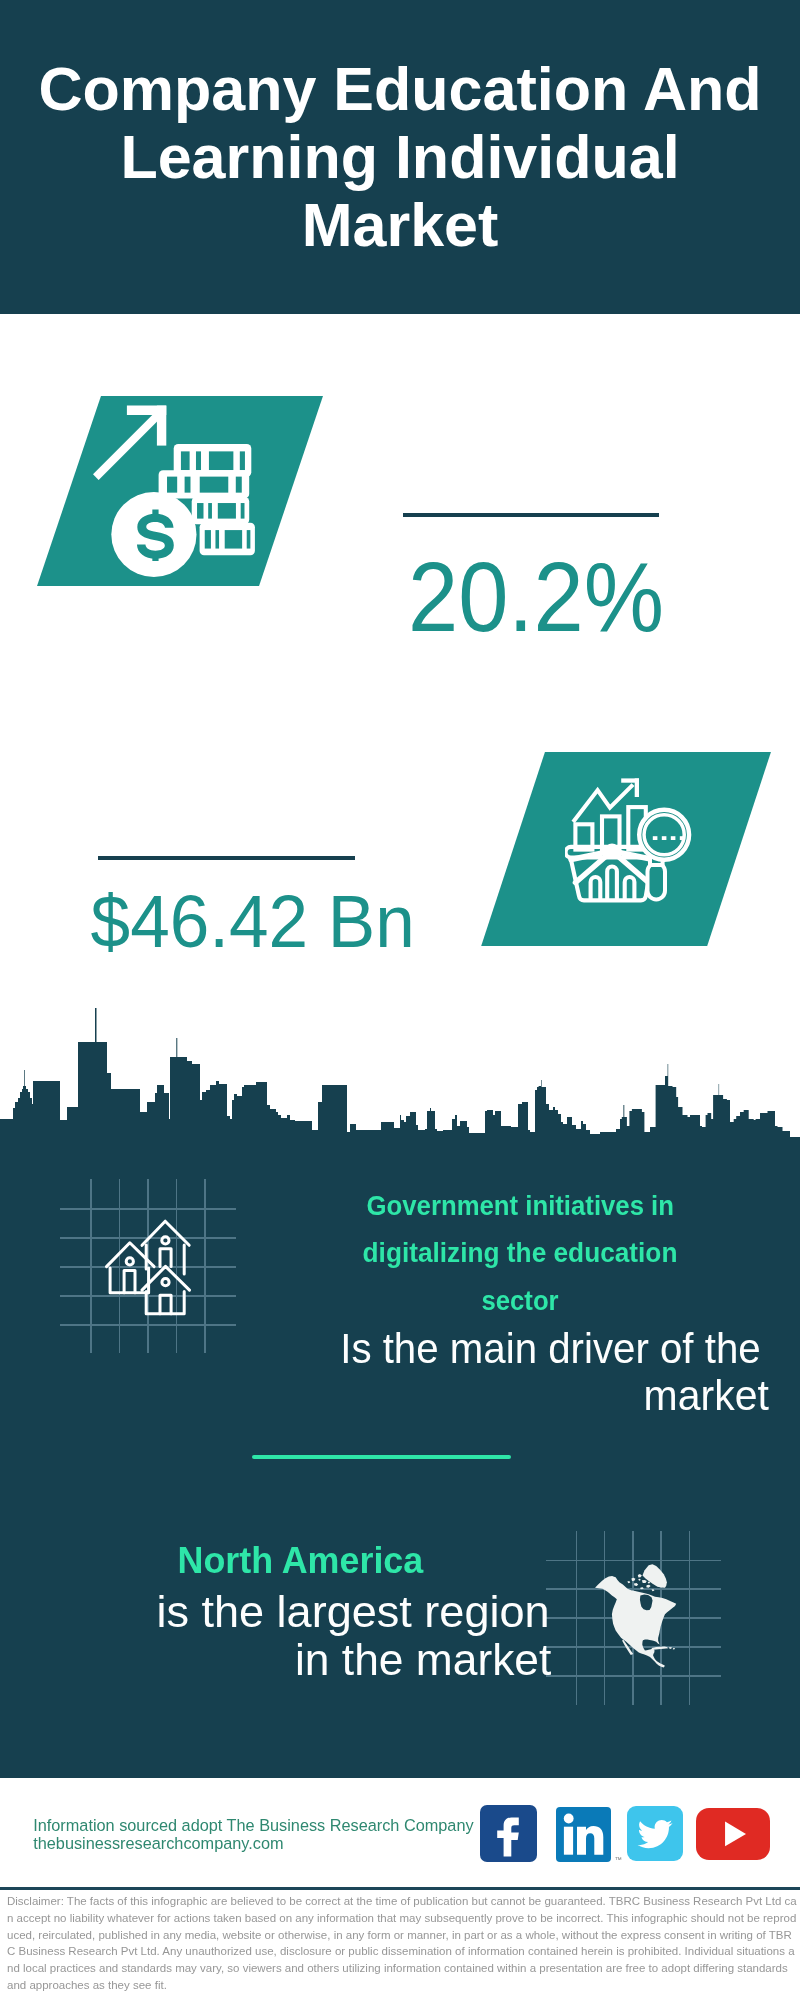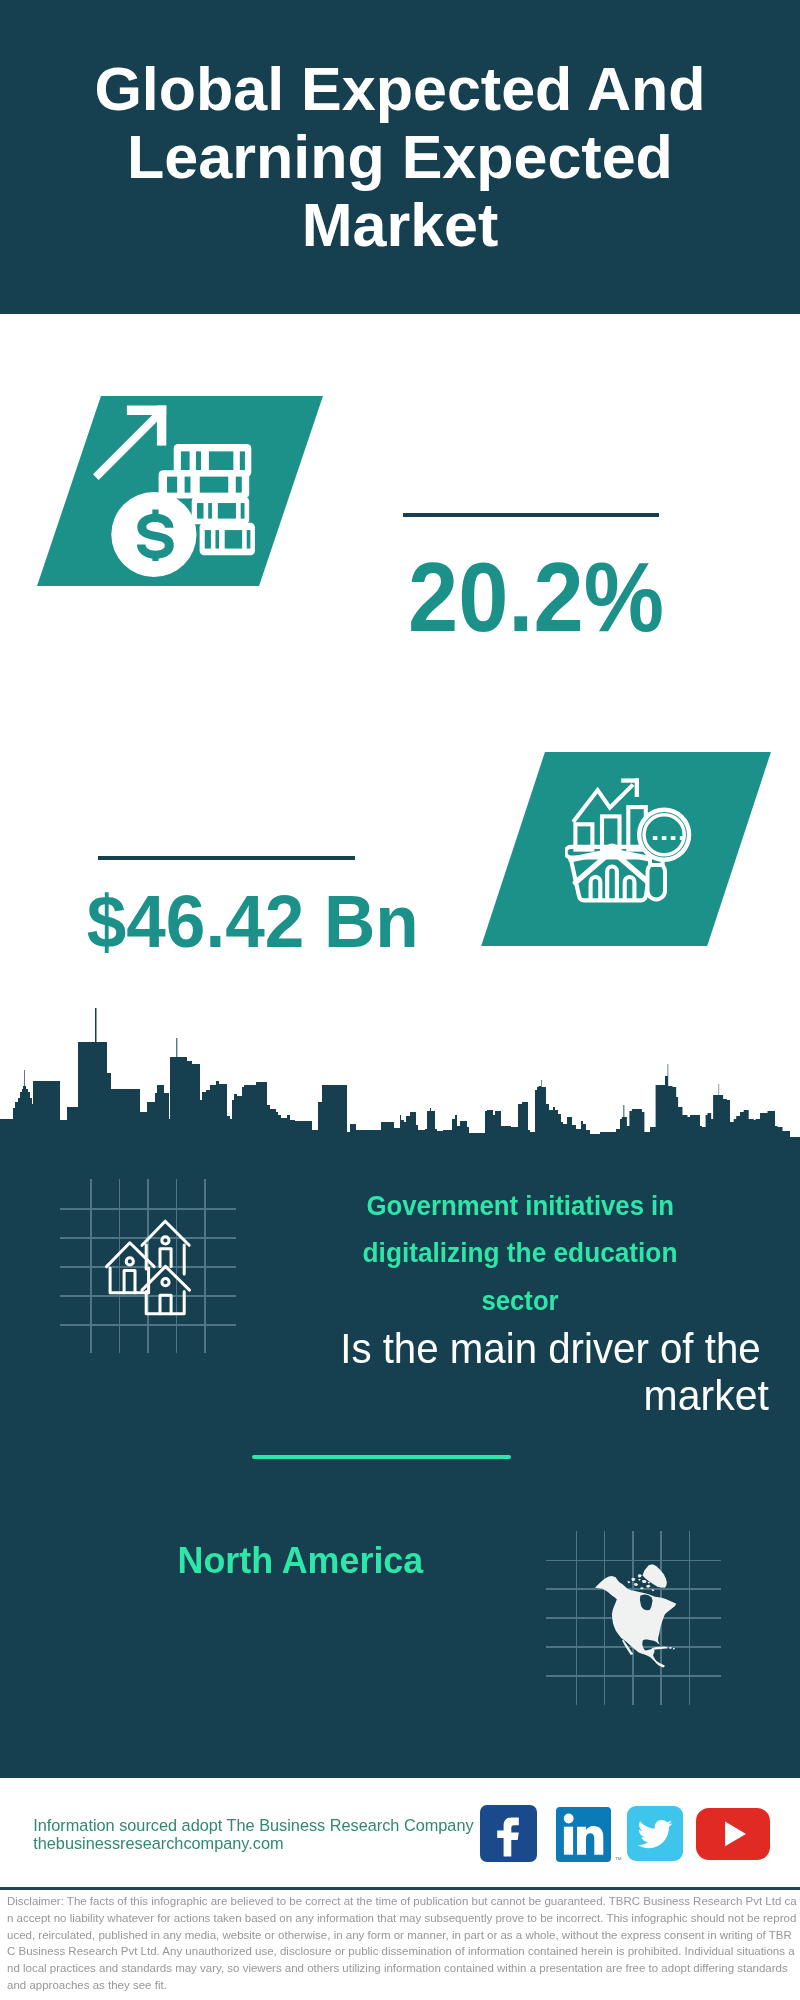--- a/index.html
+++ b/index.html
@@ -17,21 +17,21 @@
                font-size:61px; font-weight:bold; line-height:68px; color:var(--titletext); }
 
   .icon-wrap { position:absolute; }
   .soc { position:absolute; overflow:visible; }
   .soc svg { display:block; }
   .tm { position:absolute; right:-11px; bottom:-1px; font-size:7px; color:#777; }
   .para { position:absolute; background:var(--teal); transform-origin:center center; }
 
   .stat-head { position:absolute; font-weight:bold; color:var(--navy); line-height:57px; text-align:center; white-space:nowrap;}
   .rule { position:absolute; background:var(--navy); height:4px; }
-  .bignum { position:absolute; font-weight:bold; color:var(--teal); white-space:nowrap; text-align:center; }
+  .bignum { position:absolute; font-weight:normal; color:var(--teal); white-space:nowrap; text-align:center; }
 
   .darkwrap { position:absolute; left:0; top:1005px; width:800px; height:773px; }
   .darkfill { position:absolute; left:0; top:140px; width:800px; height:633px; background:var(--navy); }
 
   .gridbox { position:absolute; }
   .gridbox i { position:absolute; background:var(--grid); display:block; }
 
   .green-head { position:absolute; font-weight:bold; color:var(--green); text-align:center; white-space:nowrap; }
   .white-sub { position:absolute; color:var(--bodytext); text-align:right; white-space:nowrap; }
   .divider { position:absolute; background:var(--green); height:4px; border-radius:2px; }
@@ -44,22 +44,22 @@
           color:var(--disc); word-break:break-all; text-align:left; }
   .sx { display:inline-block; transform-origin:center center; }
 </style>
 </head>
 <body>
 
 <div id="page">
 
   <div class="hdr">
     <div class="hdr-title">
-      <span>Global Expected And</span><br>
-      <span>Learning Expected</span><br>
+      <span>Company Education And</span><br>
+      <span>Learning Individual</span><br>
       <span>Market</span>
     </div>
   </div>
 
   <div class="para" style="left:68.6px;top:395.8px;width:221.6px;height:190px;transform:skewX(-18.6deg)"></div>
   <div class="icon-wrap" style="left:90px;top:395px"><svg class="ic-money" width="180" height="195" viewBox="0 0 180 195">
         <g fill="#ffffff">
           <path d="M3.0,79.25 L8.6,85.0 L72.6,21.0 L67.0,15.25 Z"></path>
           <path d="M36.9,10.6 h39.4 v9.4 h-39.4 z"></path>
           <path d="M66.9,10.6 h9.4 v40.0 h-9.4 z"></path>
@@ -201,20 +201,24 @@
         <g fill="#eff2f1">
           <path fill-rule="evenodd" d="M2.8,28.7 L5.5,26.0 L9.2,22.5 L12.1,20.2 L15.7,18.2 L18.8,17.8 L20.6,18.4 L22.1,19.0 L23.8,21.4 L25.6,23.7 L28.8,25.8 L33.2,29.6 L36.6,31.0 L40.2,31.9 L44.2,32.8 L48.4,33.6 L53.0,34.8 L56.0,36.0 L58.9,37.1 L62.4,37.6 L65.9,38.3 L69.5,39.6 L73.0,41.2 L76.2,42.5 L78.7,43.6 L77.6,45.8 L75.2,47.7 L72.6,49.8 L70.2,51.6 L68.2,53.5 L67.0,56.4 L65.9,59.3 L65.0,62.2 L64.1,65.2 L63.5,68.1 L63.0,71.0 L62.4,73.4 L61.8,75.7 L61.8,78.4 L63.2,81.8 L61.6,80.8 L60.0,79.2 L58.2,78.6 L56.5,78.0 L54.0,77.5 L51.8,77.2 L49.5,77.1 L47.6,77.8 L47.2,79.2 L47.0,81.8 L47.8,84.6 L49.5,87.4 L51.2,87.2 L53.0,86.8 L55.0,86.2 L57.1,85.6 L58.4,87.2 L58.3,89.1 L57.4,90.6 L57.1,92.1 L58.0,94.0 L58.9,95.6 L60.4,97.2 L61.4,98.0 L64.0,99.6 L66.2,100.6 L68.2,101.6 L67.0,103.4 L64.7,102.6 L62.4,101.4 L60.4,99.8 L58.6,97.6 L56.4,95.6 L54.2,93.6 L51.4,92.2 L48.4,91.0 L46.0,90.2 L43.7,89.3 L41.4,87.4 L39.0,85.6 L35.6,82.4 L32.0,79.2 L29.6,77.4 L27.3,75.7 L24.6,72.2 L22.1,68.7 L20.8,65.5 L19.7,62.3 L19.0,58.0 L18.6,53.5 L19.4,49.4 L20.9,45.3 L22.2,42.4 L23.2,39.5 L21.0,37.7 L18.6,36.0 L16.5,34.2 L14.5,32.5 L12.2,31.0 L9.8,29.6 L6.4,29.2 Z M45.2,36.0 L48.8,35.0 L52.4,35.6 L55.6,37.6 L56.6,40.6 L56.0,43.6 L55.4,46.8 L53.8,49.6 L51.0,49.8 L48.2,48.8 L46.2,46.6 L45.4,43.4 L44.8,40.0 Z"></path>
           <path fill-rule="evenodd" d="M47.2,17.3 L49.0,12.6 L53.0,7.7 L56.5,6.8 L60.0,8.5 L63.4,11.8 L67.1,16.1 L69.0,20.0 L70.0,23.7 L69.4,26.8 L68.2,28.7 L64.6,28.4 L61.2,27.8 L57.0,25.2 L53.0,22.5 L49.8,19.8 Z"></path>
           <path fill-rule="evenodd" d="M56.0,85.0 L60.0,84.2 L64.0,83.8 L67.6,83.6 L70.0,84.2 L71.2,85.2 L67.0,85.8 L62.0,86.2 L57.6,86.6 L55.6,86.2 Z M72.6,84.2 L74.8,84.6 L73.8,86.0 L71.8,85.4 Z M76.0,85.0 L77.8,85.4 L76.8,86.4 L75.4,86.2 Z M29.0,77.0 L31.6,80.6 L34.2,84.4 L36.6,88.0 L38.6,90.6 L36.2,91.6 L33.8,87.8 L31.0,83.4 L28.2,78.2 Z"></path>
           <path fill-rule="evenodd" d="M36.8,20.2 L38.8,19.4 L40.6,20.4 L39.6,22.2 L37.4,22.4 Z M42.8,16.8 L44.8,16.0 L46.6,17.2 L45.4,19.0 L43.4,19.2 Z M46.6,21.8 L49.2,21.4 L51.2,22.4 L50.0,24.2 L47.4,24.4 Z M39.2,24.8 L41.6,24.4 L43.2,25.6 L41.8,27.0 L39.6,26.6 Z M51.0,26.4 L53.4,26.0 L54.8,27.2 L53.0,28.8 L50.8,28.2 Z M33.0,23.0 L34.8,22.4 L35.8,23.8 L34.0,24.6 Z M45.4,28.4 L47.4,28.2 L48.4,29.4 L46.6,30.2 L45.0,29.8 Z M43.2,20.8 L44.8,20.4 L45.6,21.6 L44.0,22.2 Z M52.0,23.4 L53.6,23.0 L54.4,24.2 L52.8,24.8 Z M55.6,30.4 L57.4,30.2 L58.4,31.4 L56.6,32.0 Z"></path>
         </g>
       </svg></div>
   <div class="green-head" style="left:70px;top:1536.6px;width:460px;font-size:36px;line-height:47.3px;">
     <span class="sx" style="transform:scaleX(0.996)">North America</span>
   </div>
+  <div class="white-sub" style="left:45px;top:1588.4px;width:500px;font-size:44px;line-height:47.3px;">
+    <span class="sx" style="transform:scaleX(1.024)">is the largest region</span><br>
+    <span class="sx" style="transform:scaleX(1.008);position:relative;left:5px">in the market</span>
+  </div>
 
   <div class="footer"></div>
   <div class="src" style="left:33.2px;top:1816px">Information sourced adopt The Business Research Company</div>
   <div class="src" style="left:33.2px;top:1834px">thebusinessresearchcompany.com</div>
 
   <div class="social" style="left:0;top:0;width:800px;height:0">
     <div class="soc" style="left:480.4px;top:1804.8px;width:56.6px;height:56.9px;background:var(--facebook);border-radius:7px">
       <svg viewBox="0 0 56.6 56.9" width="56.6" height="56.9">
           <path fill="#fff" d="M23.6,51.4 V33.0 H17.2 V25.4 H23.6 V20.6 c0,-5.3 3.3,-8.1 8.0,-8.1 h7.2 v7.7 h-4.4 c-2.7,0 -3.1,1.2 -3.1,3.1 v4.1 h7.5 l-1.1,7.6 h-6.4 V51.4 Z"></path>
         </svg>

